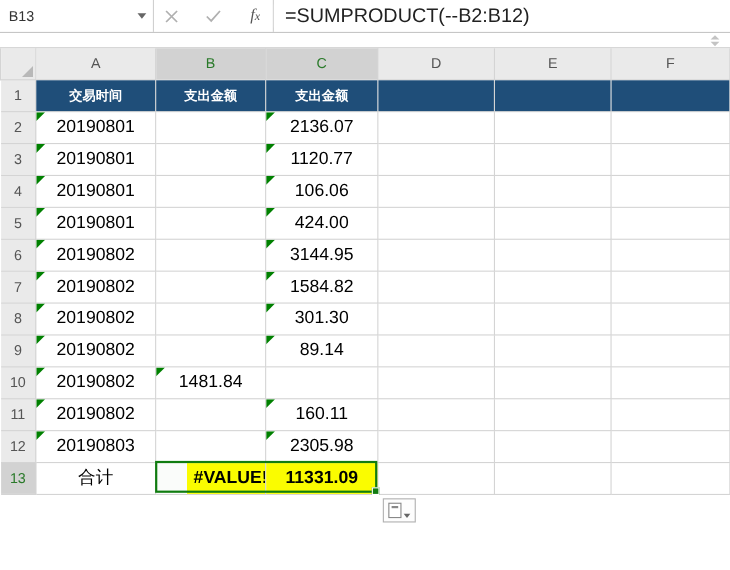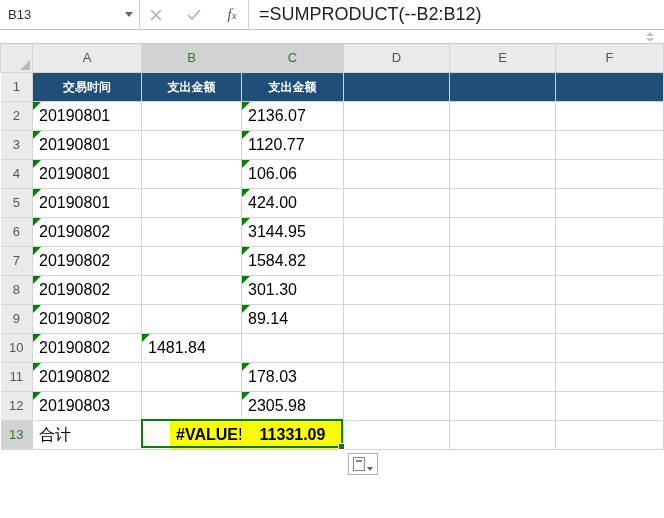--- a/index.html
+++ b/index.html
@@ -125,21 +125,21 @@
 
   .cell-inner {
     padding: 0 6px;
     white-space: nowrap;
     overflow: hidden;
     font-size: 16px;
     line-height: 28px;
     position: relative;
     height: 100%;
   }
-  .align-left { text-align: left; }
+  .align-left { text-align: center; }
   .align-right { text-align: center; }
   .align-center { text-align: center; margin-left: 28px; }
 
   
   .data-header .cell-inner {
     background: #1f4e79;
     color: #fff;
     font-weight: bold;
     text-align: center;
     font-size: 12px;
@@ -476,21 +476,21 @@
     </tr>
     <tr>
       <th class="rowhdr">11</th>
       <td>
             <div class="cell-inner align-left num-as-text">20190802</div>
           </td>
       <td>
             <div class="cell-inner align-left"></div>
           </td>
       <td>
-            <div class="cell-inner align-left num-as-text">178.03</div>
+            <div class="cell-inner align-left num-as-text">160.11</div>
           </td>
       <td>
             <div class="cell-inner"></div>
           </td>
       <td>
             <div class="cell-inner"></div>
           </td>
       <td>
             <div class="cell-inner"></div>
           </td>

